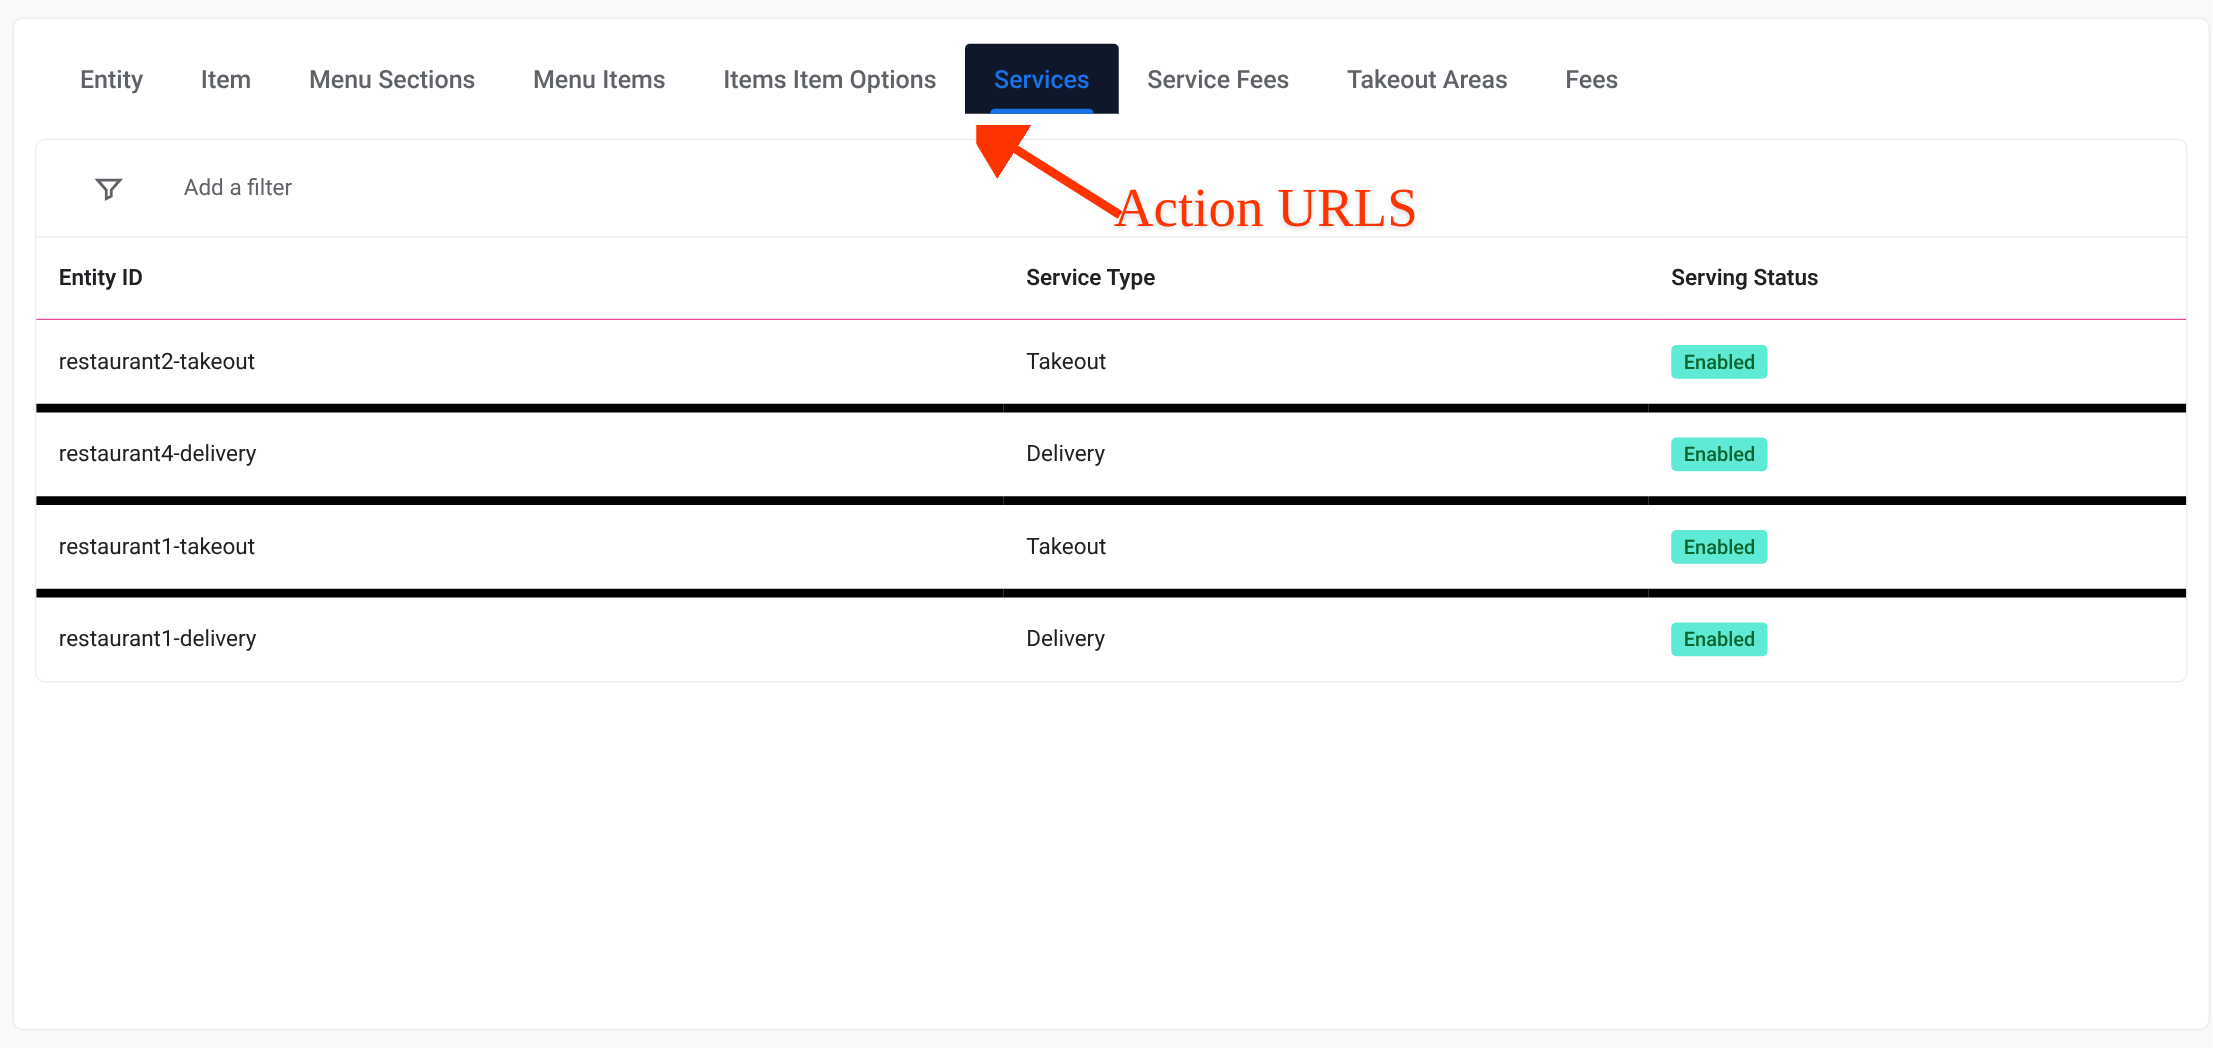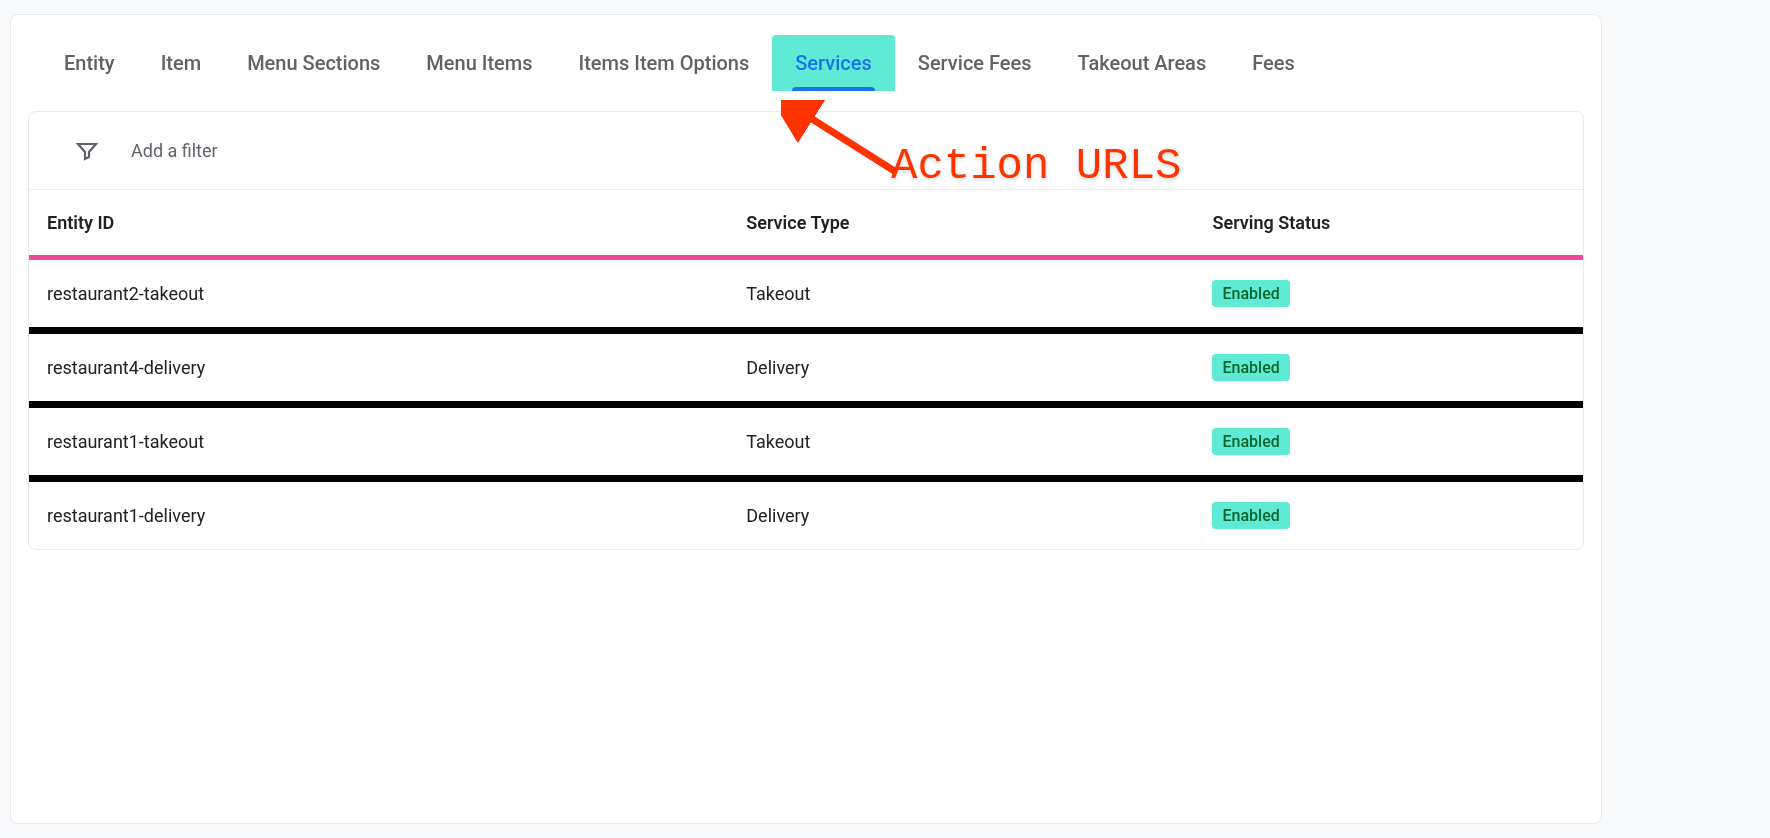--- a/index.html
+++ b/index.html
@@ -12,21 +12,21 @@
       background: #f8f9fa;
       width: 1770px;
       height: 838px;
       position: relative;
     }
     .main-panel {
       background: #fff;
       border: 1px solid #e8eaed;
       border-radius: 8px;
       margin: 14px 0 0 10px;
-      width: 1592px;
+      width: 1758px;
       min-height: 810px;
       padding: 0;
       overflow: visible;
       position: relative;
     }
     .tabs {
       display: flex;
       align-items: center;
       padding: 0 30px;
       height: 96px;
@@ -39,21 +39,21 @@
       align-items: center;
       font-size: 20px;
       color: #5f6368;
       cursor: pointer;
       font-weight: 500;
       position: relative;
       border-radius: 4px 4px 0 0;
     }
     .tab.active {
       color: #1a73e8;
-      background: #5eead4;
+      background: #0f172a;
     }
     .tab.active::after {
       content: "";
       position: absolute;
       left: 20px;
       right: 20px;
       bottom: 0;
       height: 4px;
       background: #1a73e8;
       border-radius: 4px 4px 0 0;
@@ -63,21 +63,21 @@
       border: 1px solid #e8eaed;
       border-radius: 8px;
       overflow: hidden;
     }
     .filter-row {
       display: flex;
       align-items: center;
       height: 78px;
       padding: 0 30px;
       border-bottom: 1px solid #e8eaed;
-      gap: 16px;
+      gap: 32px;
     }
     .filter-icon {
       width: 56px;
       height: 56px;
       display: flex;
       align-items: center;
       justify-content: center;
       color: #5f6368;
     }
     .filter-text {
@@ -88,21 +88,21 @@
     table {
       width: 100%;
       border-collapse: collapse;
     }
     th {
       text-align: left;
       font-size: 18px;
       font-weight: 600;
       color: #202124;
       padding: 22px 18px;
-      border-bottom: 5px solid #ec4899;
+      border-bottom: 1px solid #ec4899;
     }
     td {
       font-size: 18px;
       color: #202124;
       padding: 20px 18px;
       border-bottom: 7px solid #000000;
     }
     th:first-child, td:first-child { width: 45%; }
     th:nth-child(2), td:nth-child(2) { width: 30%; }
     th:nth-child(3), td:nth-child(3) { width: 25%; }
@@ -115,21 +115,21 @@
       padding: 4px 10px;
       border-radius: 4px;
       font-weight: 500;
     }
     .annotation-arrow {
       position: absolute;
       pointer-events: none;
     }
     .annotation-text {
       position: absolute;
-      font-family: Liberation Mono, monospace;
+      font-family: Liberation Serif, serif;
       font-size: 44px;
       font-weight: 500;
       color: #ff3300;
       pointer-events: none;
       text-shadow: 0 2px 4px rgba(0,0,0,0.15);
     }
   </style>
 </head>
 <body>
 

